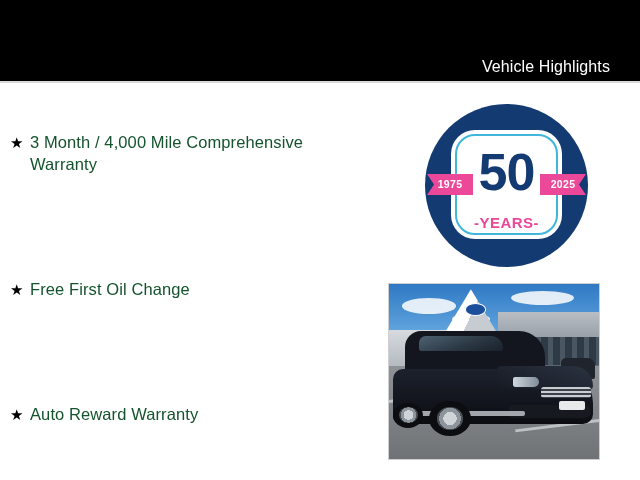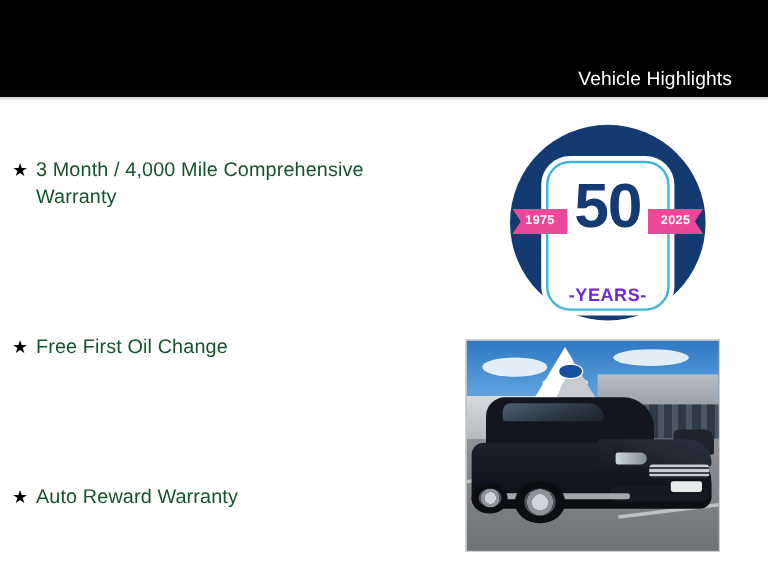--- a/index.html
+++ b/index.html
@@ -108,21 +108,21 @@
     width: 163px;
     height: 163px;
     border-radius: 50%;
     background: #143a72;
   }
   .badge-inner-frame {
     position: absolute;
     left: 26px;
     top: 26px;
     width: 111px;
-    height: 133px;
+    height: 109px;
     border-radius: 24px;
     background: #ffffff;
     box-sizing: border-box;
   }
   .badge-inner-frame::before {
     content: "";
     position: absolute;
     left: 4px;
     top: 4px;
     right: 4px;
@@ -141,21 +141,21 @@
     font-weight: bold;
     line-height: 56px;
     letter-spacing: -1px;
   }
   .badge-years {
     position: absolute;
     left: 0;
     right: 0;
     bottom: 8px;
     text-align: center;
-    color: #6d28d9;
+    color: #ec4899;
     font-size: 15px;
     font-weight: bold;
     line-height: 17px;
     letter-spacing: 0.5px;
   }
   .ribbon {
     position: absolute;
     top: 70px;
     width: 46px;
     height: 21px;

